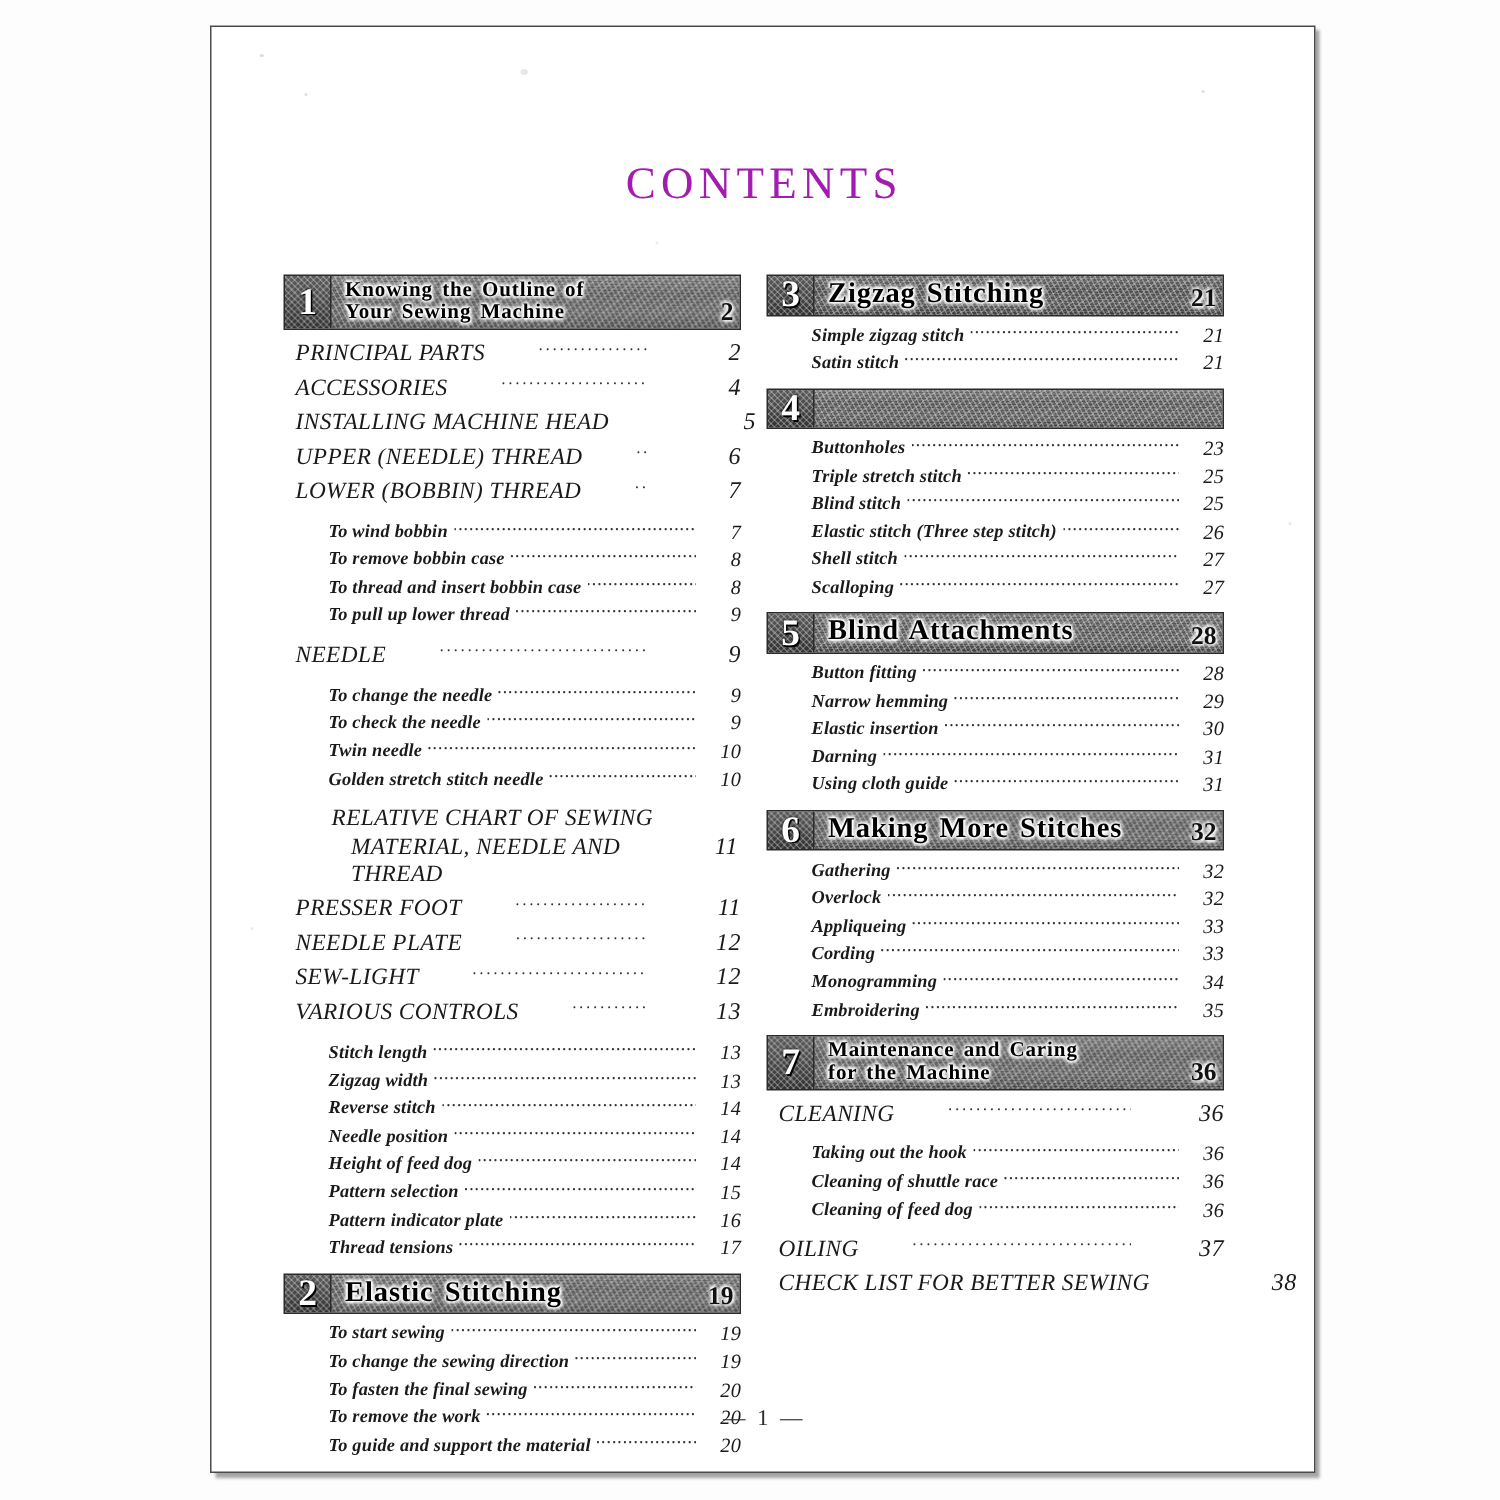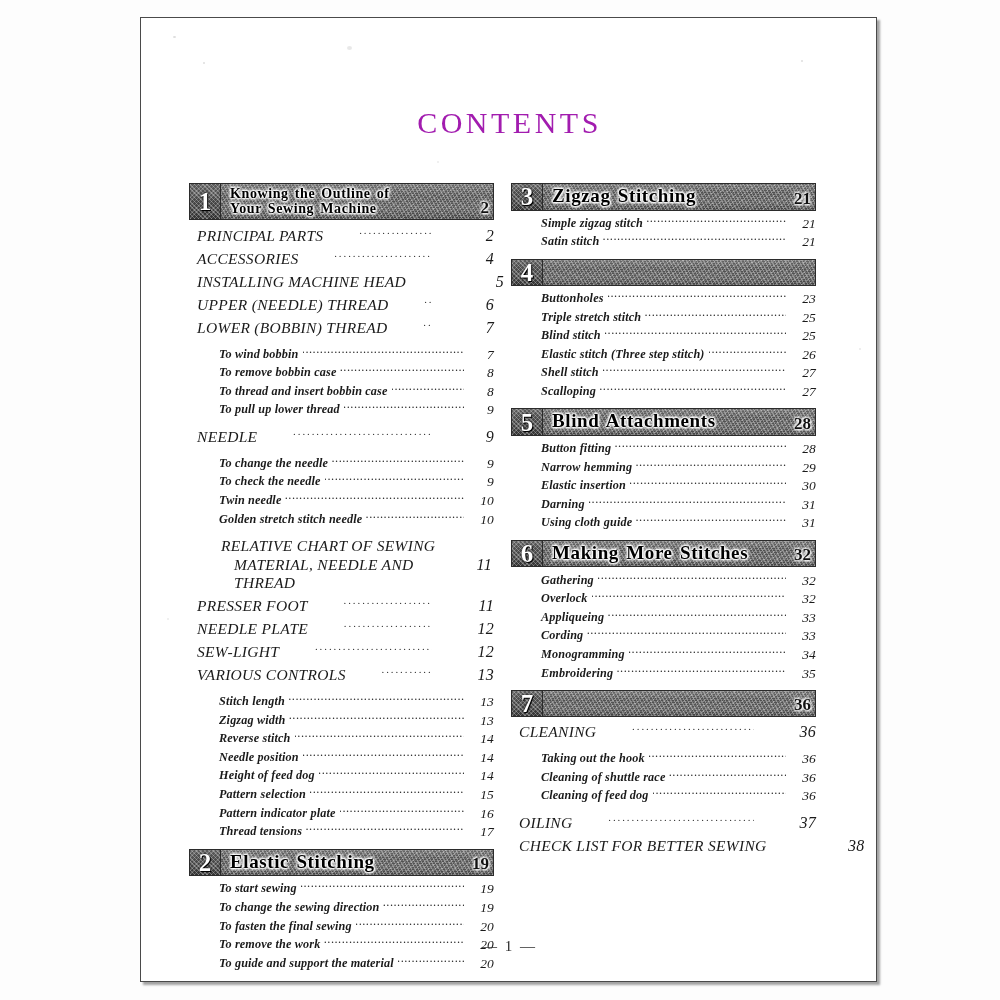--- a/index.html
+++ b/index.html
@@ -505,20 +505,21 @@
           <span class="pg">34</span>
         </div>
         <div class="entry minor">
           <span class="lbl">Embroidering</span>
           <span class="dots">..........................................................................................</span>
           <span class="pg">35</span>
         </div>
         <div class="chapter two-line">
           <div class="chapter-num">7</div>
           <div class="chapter-body">
+            <div class="chapter-title">Maintenance and Caring<br>for the Machine</div>
             <div class="chapter-page">36</div>
           </div>
         </div>
         <div class="entry major">
           <span class="lbl">CLEANING</span>
           <span class="dots">..........................................................................................</span>
           <span class="pg">36</span>
         </div>
         <div class="group-gap"></div>
         <div class="entry minor">

